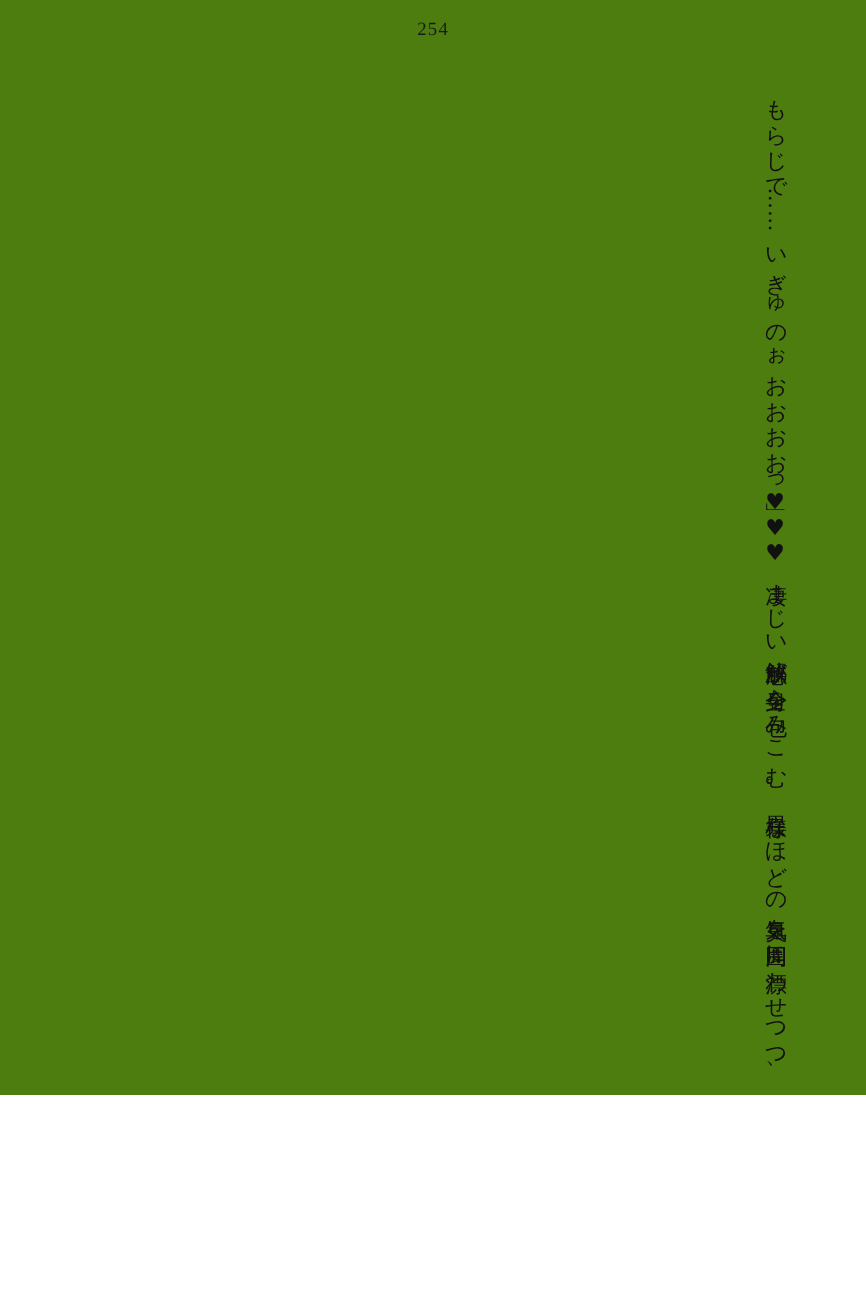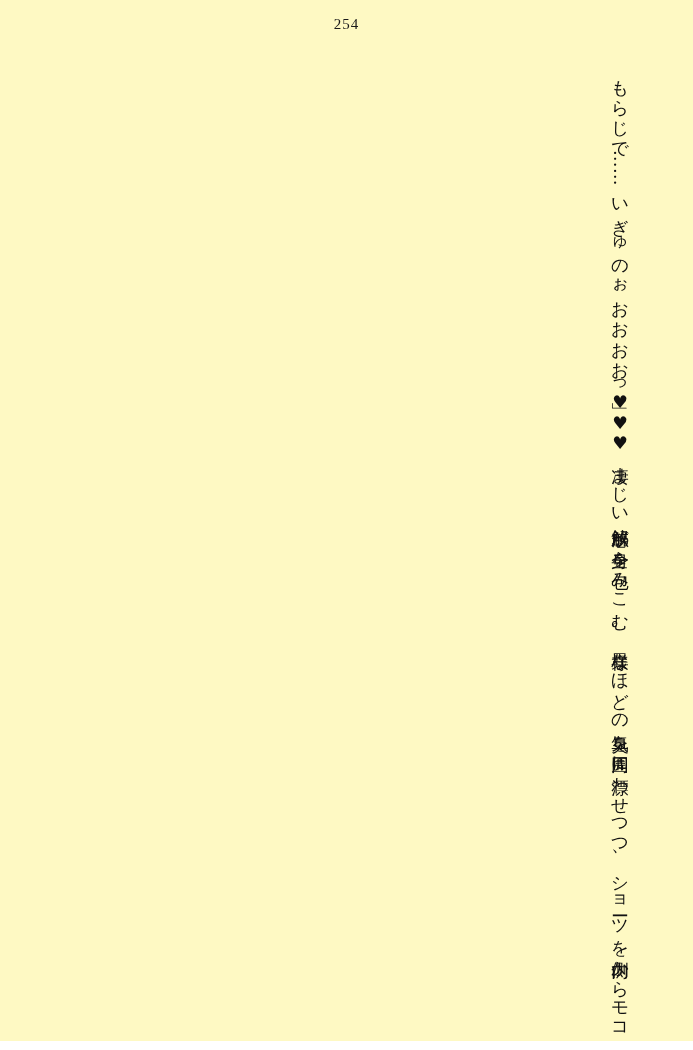--- a/index.html
+++ b/index.html
@@ -3,22 +3,22 @@
 <meta charset="utf-8">
 <style>
   html, body {
     margin: 0;
     padding: 0;
     background: #ffffff;
   }
   .page {
     position: relative;
     width: 693px;
-    height: 1041px;
-    background: #fef9c3;
+    height: 876px;
+    background: #4d7c0f;
     overflow: hidden;
     font-family: "DejaVu Serif", "Liberation Serif", serif;
     color: #111111;
   }
   .page-number {
     position: absolute;
     top: 16px;
     left: 0;
     width: 100%;
     text-align: center;

